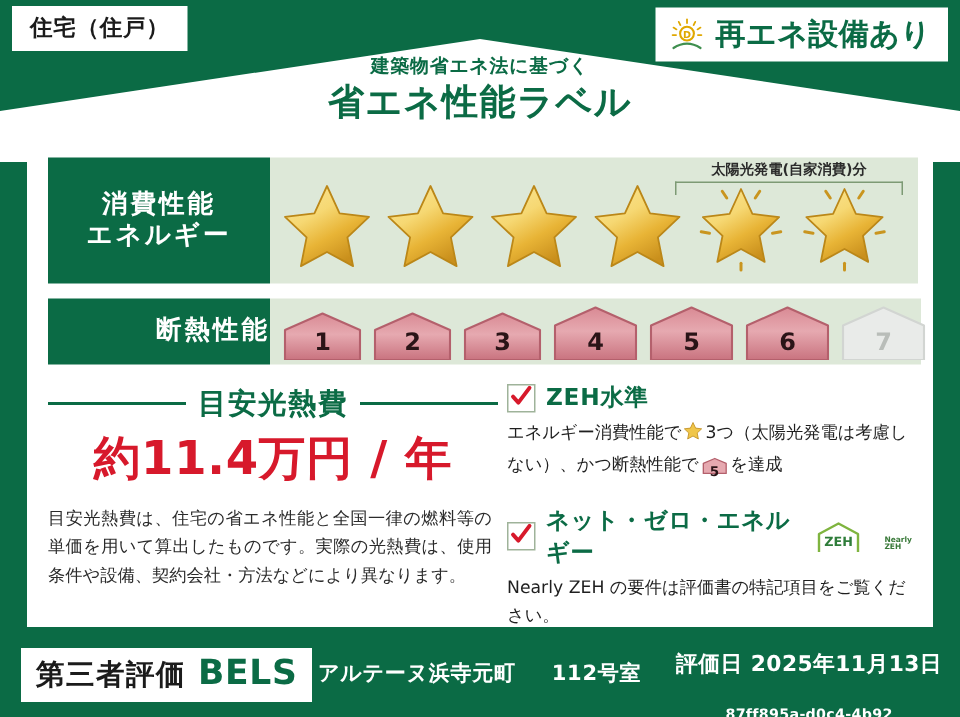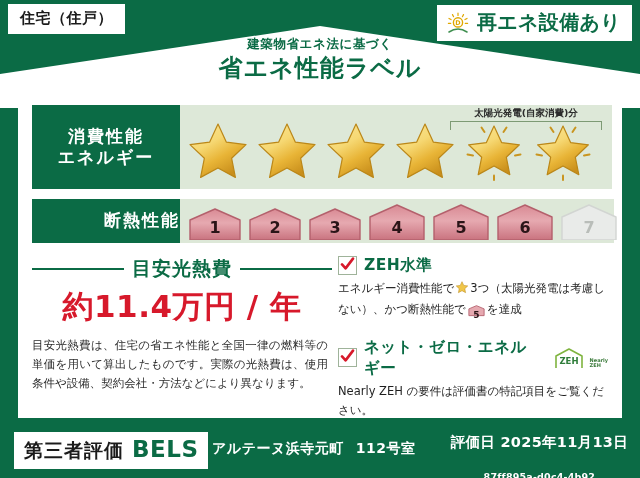--- a/index.html
+++ b/index.html
@@ -117,35 +117,35 @@
   }
   .chk svg{position:absolute;left:1px;top:0px;}
   .zeh-title{font-size:15.5px;font-weight:bold;color:#0b6b45;letter-spacing:.5px;}
   .zeh-body{font-size:11.5px;color:#1f1f1f;line-height:1.68;margin-top:3px;letter-spacing:0;}
   .inline-star{vertical-align:-2px;margin:0 1px;}
   .inline-house{vertical-align:-4px;margin:0 2px;position:relative;display:inline-block;}
   .inline-house .n{
     position:absolute;left:0;right:0;bottom:1px;text-align:center;
     font-size:9px;font-weight:bold;color:#2a1417;
   }
-  .zeh-logo{display:inline-flex;align-items:flex-end;gap:6px;vertical-align:-5px;margin-left:4px;}
+  .zeh-logo{display:inline-flex;align-items:flex-end;gap:16px;vertical-align:-5px;margin-left:4px;}
   .zeh-logo .tiny{font-size:5px;color:#3a7a3a;line-height:1.05;font-weight:bold;}
 
   
   .footer{position:absolute;left:0;top:424px;width:640px;height:54px;}
   .bels{
     position:absolute;left:14px;top:8px;background:#fff;
     padding:4px 10px 5px 10px;display:flex;align-items:baseline;gap:8px;
   }
   .bels .jp{font-size:19px;font-weight:bold;color:#1b1b1b;letter-spacing:1px;}
   .bels .en{font-size:23px;font-weight:bold;color:#0b6b45;letter-spacing:.5px;text-align:right;}
   .bldg{
     position:absolute;left:212px;top:16px;color:#ffffff;
     font-size:14px;font-weight:bold;letter-spacing:.5px;
-    display:flex;align-items:baseline;gap:12px;
+    display:flex;align-items:baseline;gap:24px;
   }
   .eval{
     position:absolute;right:12px;top:9px;text-align:center;color:#ffffff;
   }
   .eval .d{font-size:14.5px;font-weight:bold;letter-spacing:.3px;}
   .eval .id{font-size:9.5px;font-weight:bold;letter-spacing:.2px;margin-top:19px;}
 </style>
 </head>
 <body>
 

